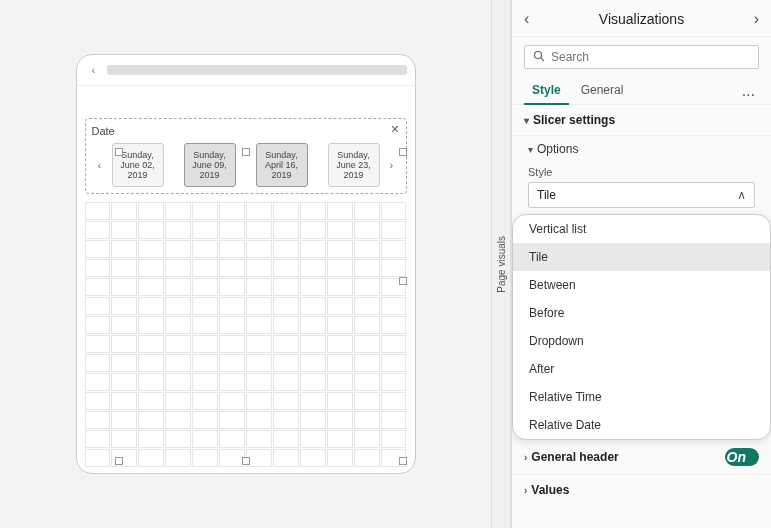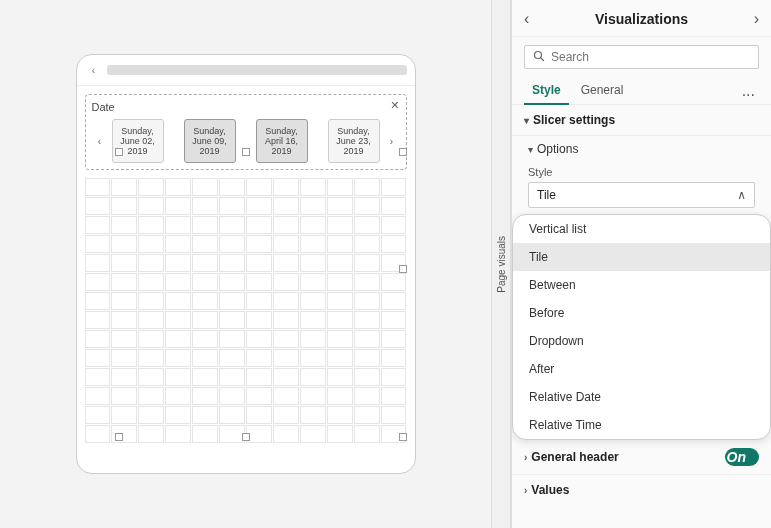--- a/index.html
+++ b/index.html
@@ -62,20 +62,21 @@
       position: relative;
     }
 
     
     .date-slicer {
       border: 1px dashed #aaa;
       border-radius: 4px;
       padding: 6px;
       position: relative;
       background: white;
+      margin-top: 24px;
     }
 
     .date-slicer-label {
       font-size: 11px;
       color: #444;
       margin-bottom: 6px;
     }
 
     .date-slicer-close {
       position: absolute;
@@ -198,21 +199,21 @@
     .viz-panel-header {
       display: flex;
       align-items: center;
       justify-content: space-between;
       padding: 10px 12px 8px;
       border-bottom: 1px solid #eee;
     }
 
     .viz-panel-title {
       font-size: 14px;
-      font-weight: 700;
+      font-weight: 400;
       color: #222;
     }
 
     .panel-arrow {
       cursor: pointer;
       color: #555;
     }
 
     
     .search-box {
@@ -707,22 +708,22 @@
       <span style="font-size:12px; color:#555;">∧</span>
     </div>
 
     <div class="dropdown-list">
       <div class="dropdown-item">Vertical list</div>
       <div class="dropdown-item selected">Tile</div>
       <div class="dropdown-item">Between</div>
       <div class="dropdown-item">Before</div>
       <div class="dropdown-item">Dropdown</div>
       <div class="dropdown-item">After</div>
+      <div class="dropdown-item">Relative Time</div>
       <div class="dropdown-item">Relative Date</div>
-      <div class="dropdown-item">Relative Time</div>
     </div>
 
     <div class="section-with-toggle">
       <span class="chevron">›</span>
       <span>General header</span>
       <div class="toggle">
         <span style="font-size:14px; color:white; margin-right:10px;font-style:italic;">On</span>
         <div class="toggle-knob"></div>
       </div>
     </div>

